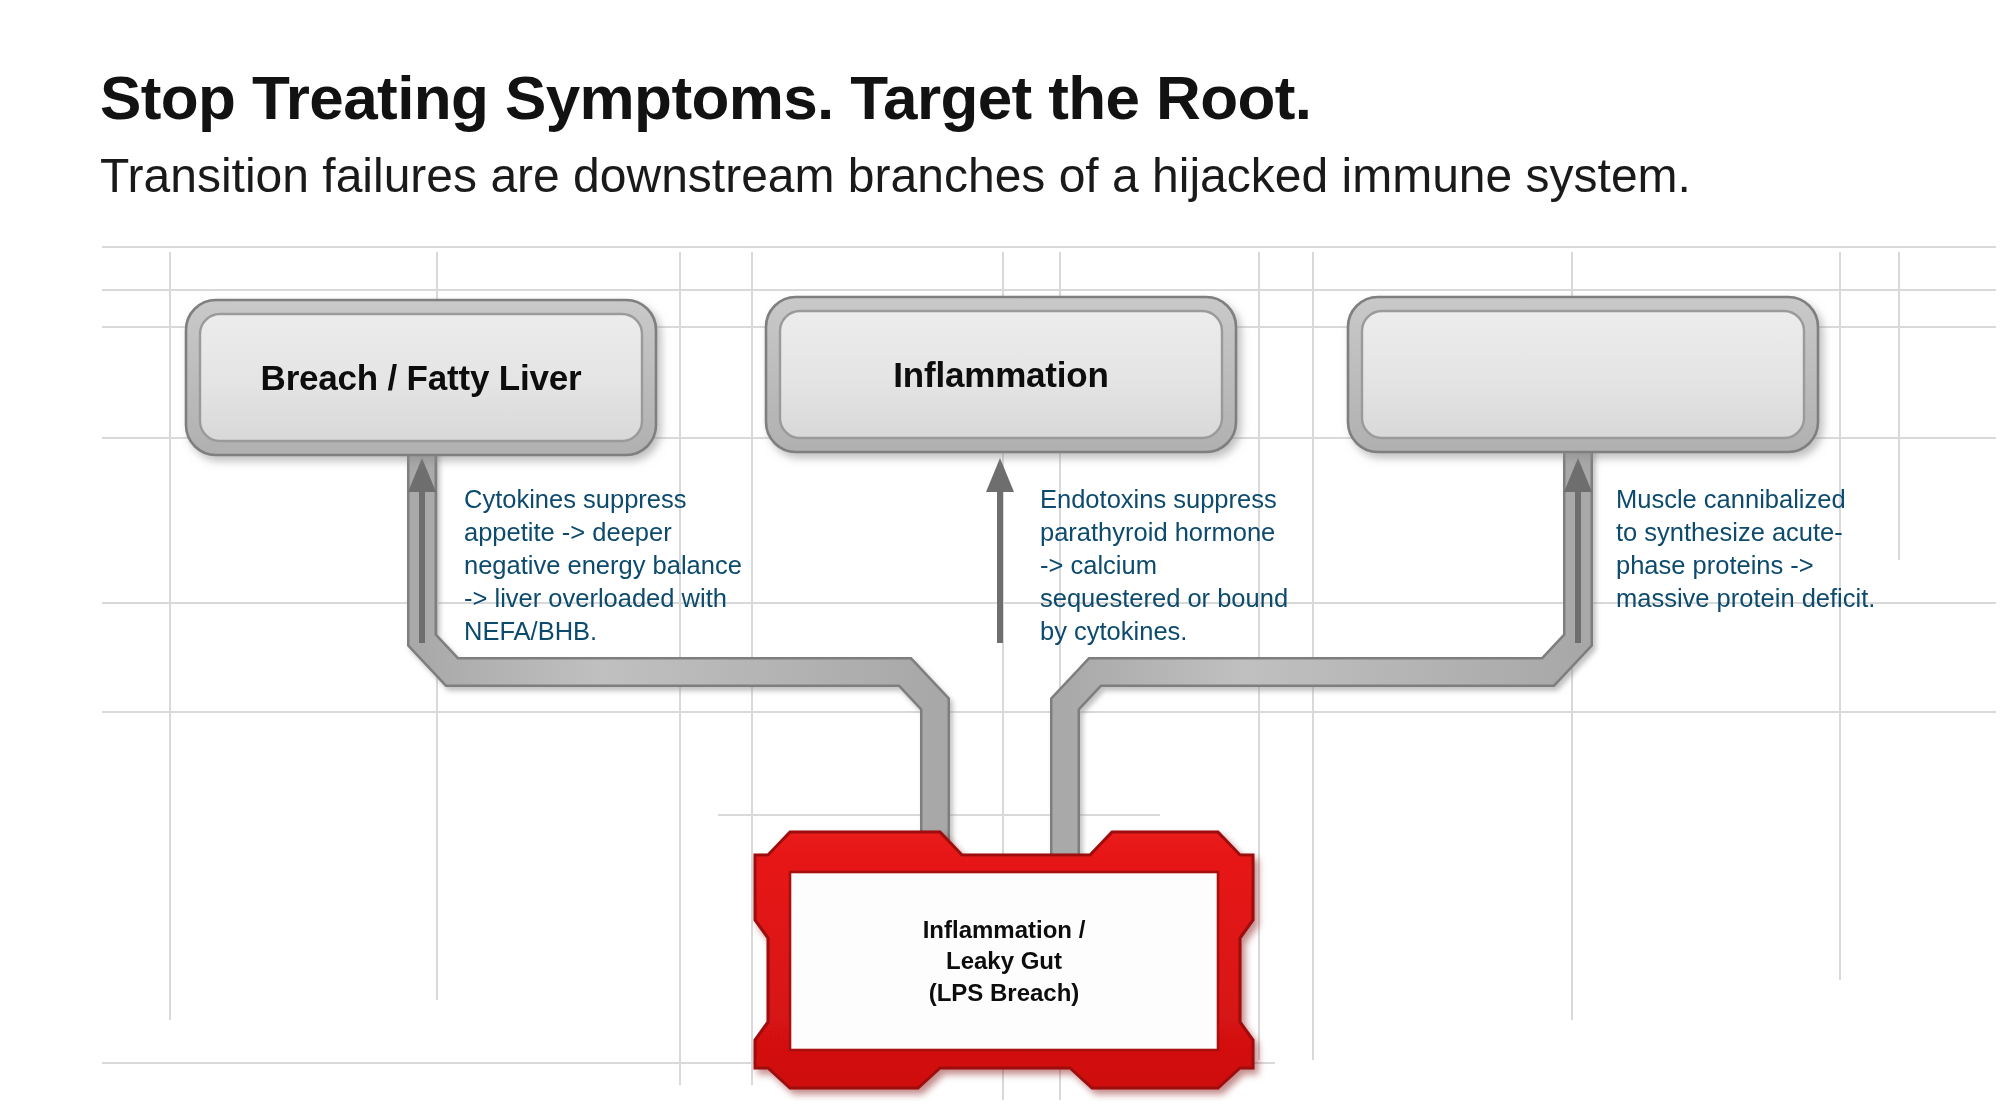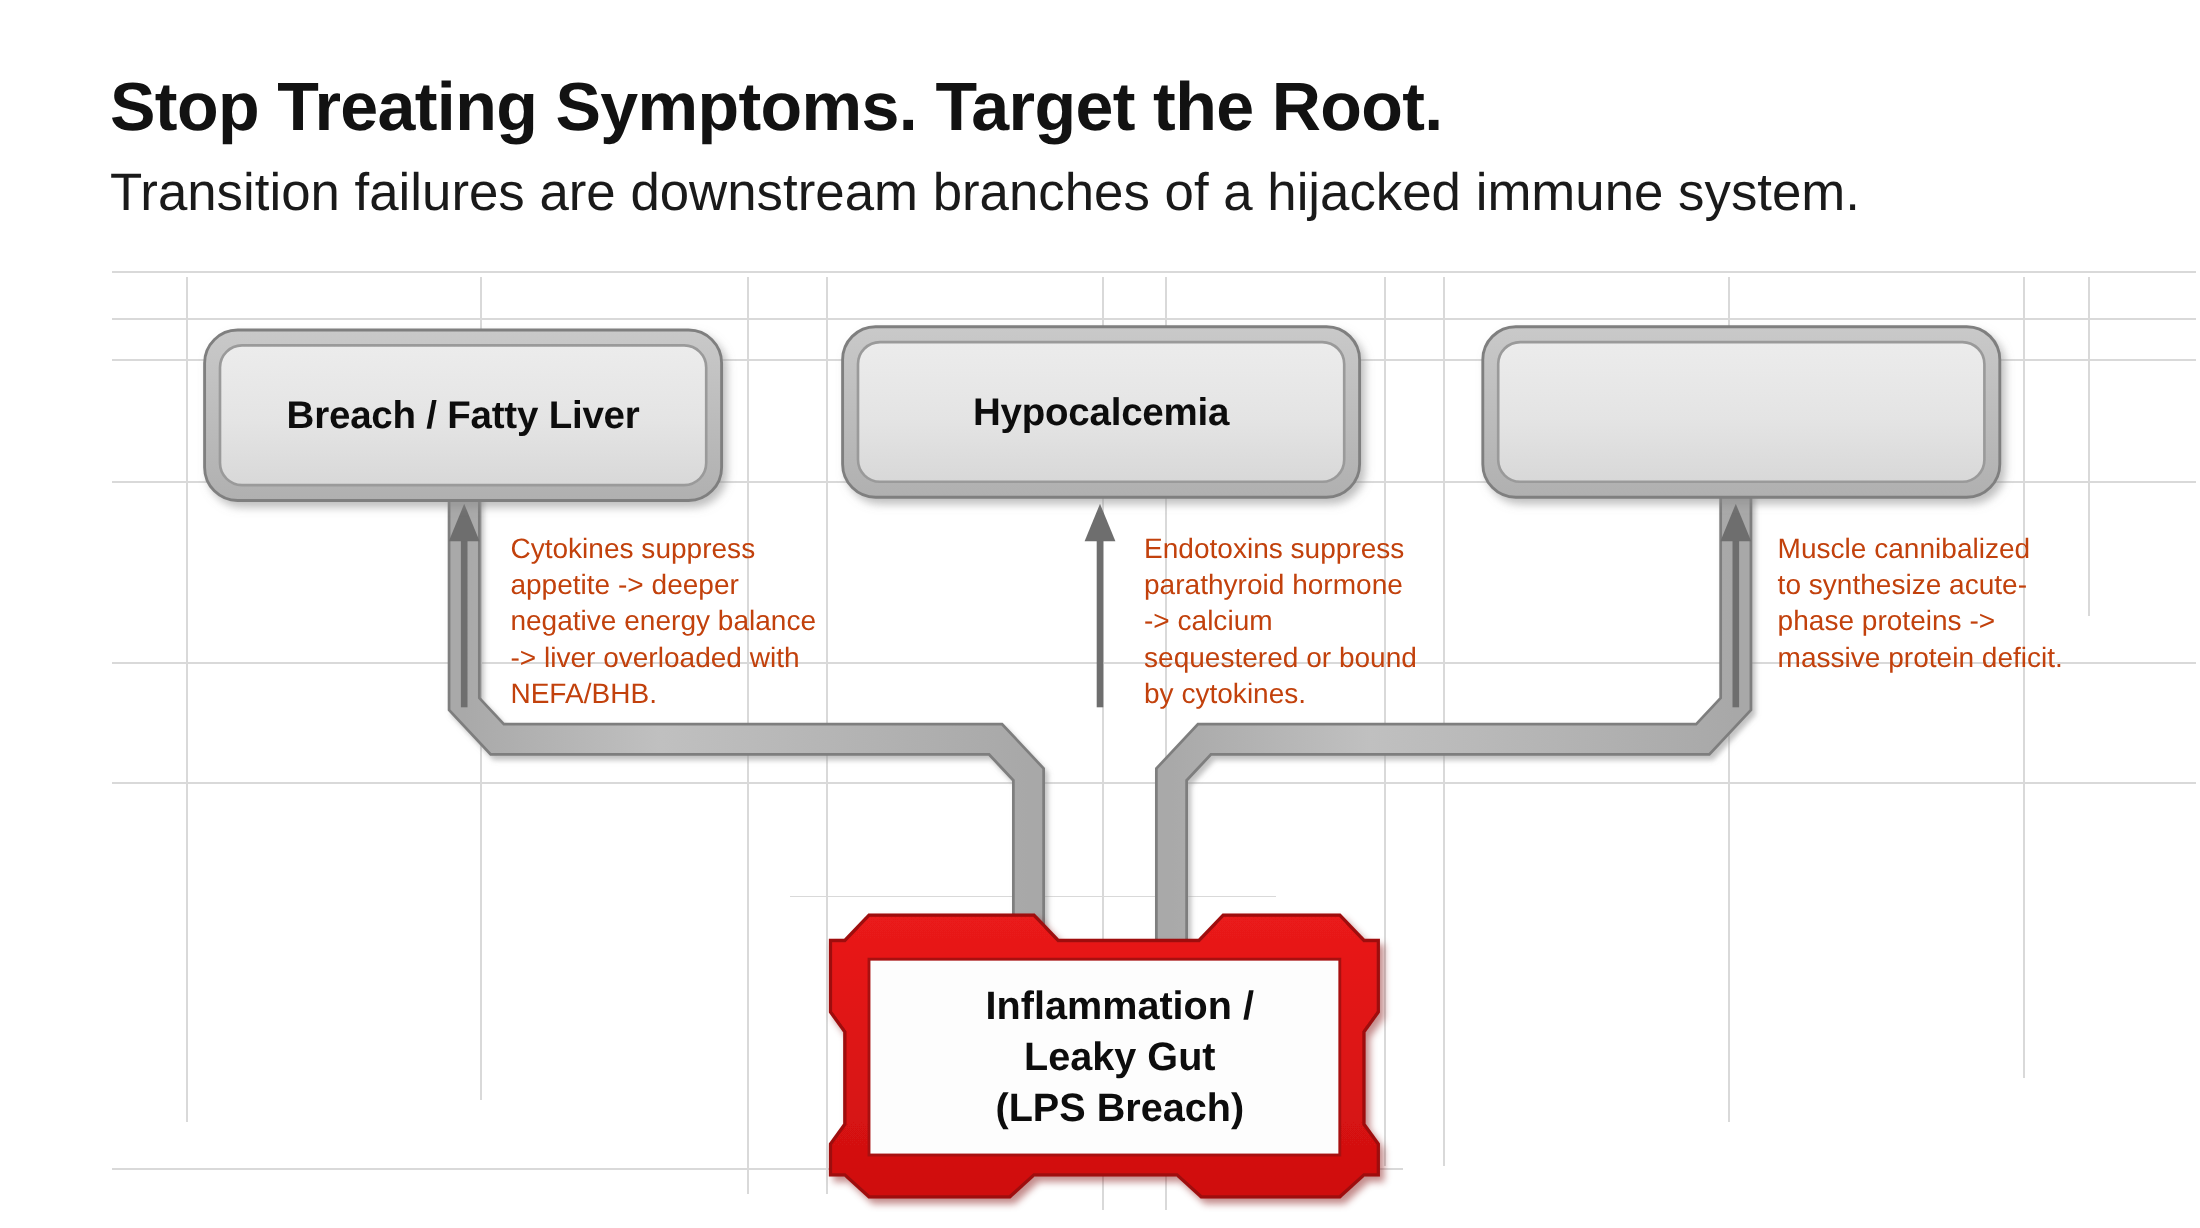--- a/index.html
+++ b/index.html
@@ -60,29 +60,29 @@
     position: absolute;
     display: flex;
     align-items: center;
     justify-content: center;
     text-align: center;
     font-weight: 700;
     color: #0d0d0d;
     pointer-events: none;
   }
   .branch-label { font-size: 35px; letter-spacing: -0.2px; }
-  .root-label   { font-size: 36px; line-height: 1.30; margin-left: 14px; }
+  .root-label   { font-size: 24px; line-height: 1.30; }
 
   
   .annot {
     position: absolute;
     font-size: 25.5px;
     line-height: 1.29;
     font-weight: 400;
-    color: #c2410c;
+    color: #0c4a6e;
     white-space: pre-line;
   }
 </style>
 </head>
 <body>
 
 <div id="stage">
 
   <div id="header">
     <h1 id="title">Stop Treating Symptoms. Target the Root.</h1>
@@ -199,21 +199,21 @@
                 1253,855 1253,920 1240,938 1240,1022 1253,1040 1253,1068 1240,1068
                 1218,1088 1092,1088 1070,1068 940,1068 918,1088 790,1088 768,1068
                 755,1068 755,1040 768,1022 768,938 755,920 755,855" fill="url(#redGrad)" stroke="#9e0c0c" stroke-width="3"></polygon>
 
       <rect x="790" y="872" width="428" height="178" fill="#fdfdfd" stroke="#a81010" stroke-width="2.6"></rect>
     </g>
   </svg>
 
   <div class="node-label branch-label" style="left:200px; top:314px; width:442px; height:127px;">Breach / Fatty Liver</div>
 
-  <div class="node-label branch-label" style="left:780px; top:311px; width:442px; height:127px;">Hypocalcemia</div>
+  <div class="node-label branch-label" style="left:780px; top:311px; width:442px; height:127px;">Inflammation</div>
 
 
   <div class="node-label root-label" style="left:790px; top:872px; width:428px; height:178px;">
     <div>
       <div>Inflammation /</div>
       <div>Leaky Gut</div>
       <div>(LPS Breach)</div>
     </div>
   </div>
 

